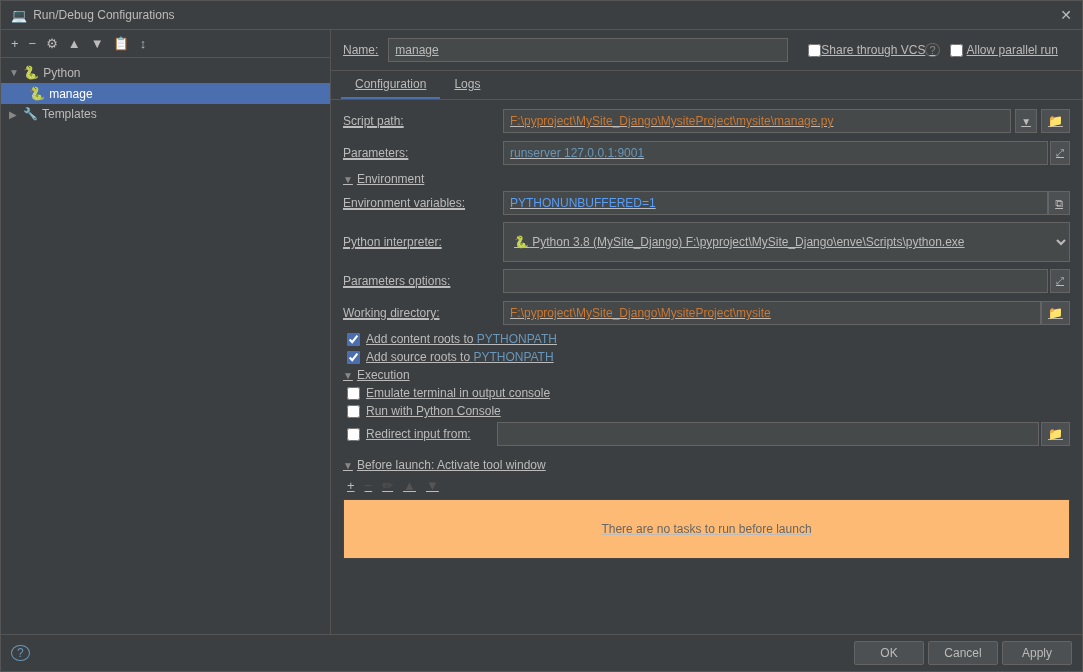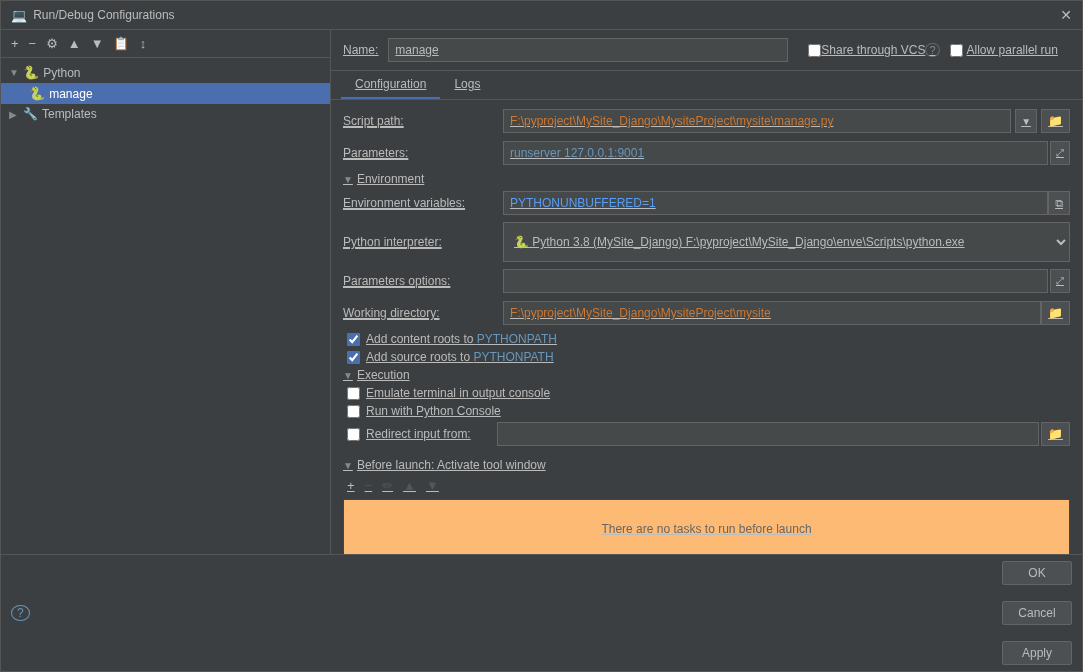--- a/index.html
+++ b/index.html
@@ -401,22 +401,21 @@
     .help-btn {
       background: none;
       border: none;
       cursor: pointer;
       font-size: 14px;
       color: #6897bb;
     }
 
     .action-buttons {
       display: flex;
-      gap: 16px;
-      flex-direction: column;
+      gap: 4px;
     }
 
     .action-btn {
       background: #4c5052;
       border: 1px solid #646464;
       color: #bbb;
       cursor: pointer;
       padding: 4px 14px;
       font-size: 12px;
       border-radius: 2px;

